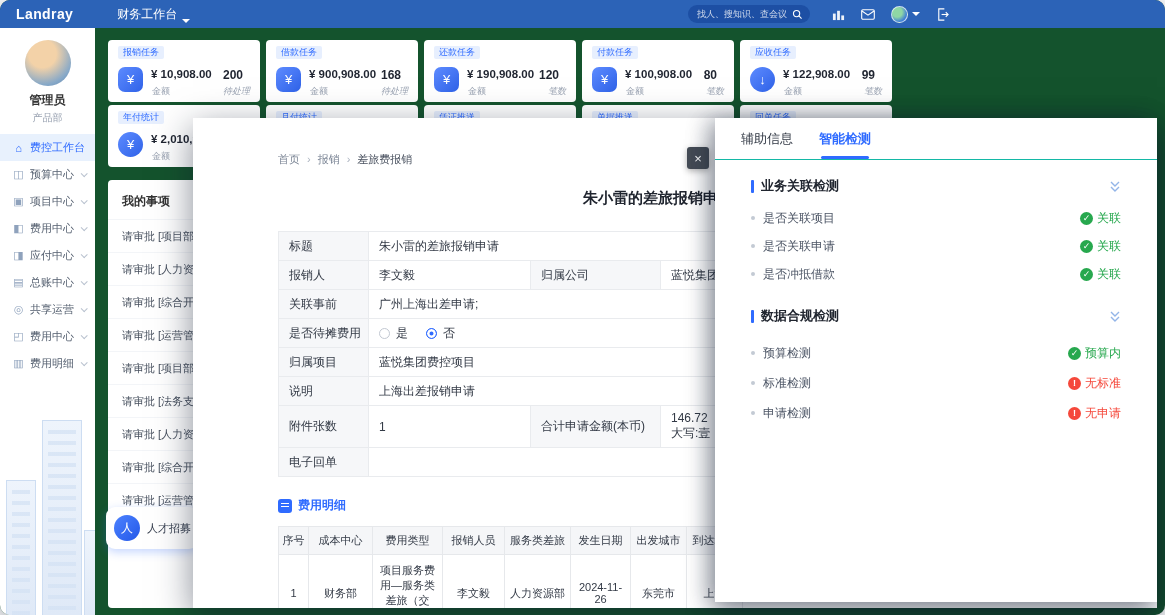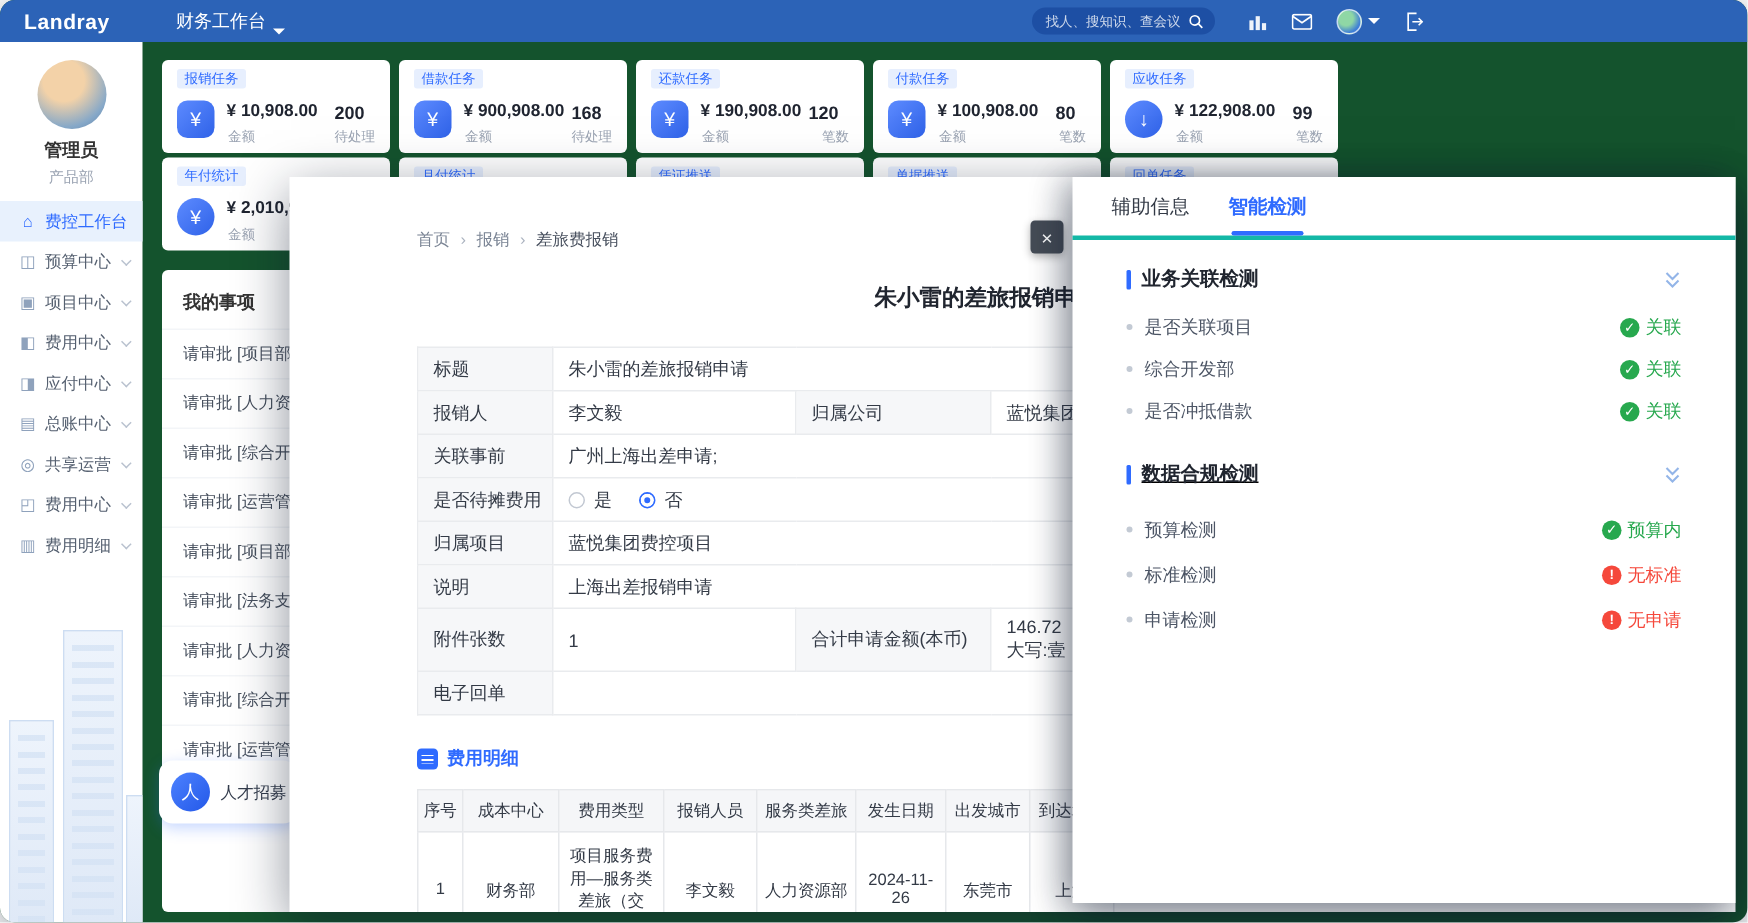--- a/index.html
+++ b/index.html
@@ -43,21 +43,21 @@
 
   
   .card{position:absolute;width:152px;height:62px;background:#fff;border-radius:4px;top:40px;cursor:pointer;}
   .card .tag{position:absolute;left:10px;top:6px;font-size:9px;color:#2f6bff;background:#e7effe;border-radius:2px;padding:1px 5px;line-height:11px;}
   .card .ico{position:absolute;left:10px;top:27px;width:25px;height:25px;border-radius:7px;
     background:linear-gradient(135deg,#5d8bff,#2f62e8);color:#fff;font-size:13px;display:flex;align-items:center;justify-content:center;}
   .card .ico.round{border-radius:50%;}
   .card .amt{position:absolute;left:43px;top:28px;font-size:11.5px;font-weight:bold;color:#1f2430;white-space:nowrap;}
   .card .amt-l{position:absolute;left:44px;top:45px;font-size:9px;color:#9aa3b2;}
   .card .cnt{position:absolute;right:17px;top:28px;font-size:12px;font-weight:bold;color:#1f2430;}
-  .card .cnt-l{position:absolute;right:10px;top:45px;font-size:9px;color:#9aa3b2;}
+  .card .cnt-l{position:absolute;right:10px;top:45px;font-size:9px;color:#9aa3b2;font-style:italic;}
   .card.r2{top:105px;}
 
   
   .todo{position:absolute;left:108px;top:180px;width:590px;height:428px;background:#fff;border-radius:4px;z-index:6;overflow:hidden;}
   .todo-title{padding:13px 14px 9px;font-size:12px;font-weight:bold;color:#333;}
   .todo-item{height:33px;line-height:33px;padding:0 14px;font-size:11px;color:#47505e;border-top:1px solid #f3f5f8;white-space:nowrap;overflow:hidden;cursor:pointer;}
   .recruit{position:absolute;left:106px;top:507px;width:92px;height:42px;background:#fff;border-radius:9px;
     box-shadow:0 3px 10px rgba(47,107,255,.28);display:flex;align-items:center;gap:7px;padding:0 8px;z-index:7;cursor:pointer;}
   .recruit .rc{width:26px;height:26px;border-radius:50%;background:linear-gradient(135deg,#4c82ff,#2458e8);
     color:#fff;font-size:12px;display:flex;align-items:center;justify-content:center;flex:none;}
@@ -88,27 +88,27 @@
   .doc-ico::before{content:"";position:absolute;left:3px;right:3px;top:4px;height:6px;
     background:repeating-linear-gradient(180deg,#fff 0 1px,transparent 1px 3px);}
   .sect-title{font-size:12px;font-weight:bold;color:#2f6bff;}
   table.detail{margin-top:12px;border-collapse:collapse;table-layout:fixed;}
   table.detail th{background:#f5f6f8;border:1px solid #e6e8eb;font-size:11px;font-weight:normal;color:#333a46;padding:6px 2px;}
   table.detail td{border:1px solid #e6e8eb;font-size:11px;color:#333a46;padding:8px 3px;text-align:center;vertical-align:middle;}
 
   
   .panel{position:absolute;left:715px;top:118px;width:442px;height:484px;background:#fff;z-index:20;
     box-shadow:-7px 0 20px rgba(15,25,45,.28),0 12px 26px rgba(15,25,45,.4);}
-  .tabs{display:flex;gap:26px;padding:0 26px;height:42px;align-items:stretch;border-bottom:3px solid #14b8a6;}
+  .tabs{display:flex;gap:26px;padding:0 26px;height:42px;align-items:stretch;border-bottom:1px solid #14b8a6;}
   .tab{font-size:13px;color:#333a46;display:flex;align-items:center;position:relative;cursor:pointer;}
   .tab.active{color:#2f6bff;font-weight:bold;}
   .tab.active::after{content:"";position:absolute;left:2px;right:2px;bottom:0;height:3px;background:#2f6bff;border-radius:2px;}
   .sec{padding:0 36px;}
   .sec-h{display:flex;align-items:center;margin-top:17px;margin-bottom:9px;}
-  .sec2 .sec-h{margin-top:19px;margin-bottom:13px;text-decoration:underline;}
+  .sec2 .sec-h{margin-top:19px;margin-bottom:13px;}
   .sec-bar{width:3px;height:13px;background:#2f6bff;border-radius:1px;margin-right:7px;}
   .sec-t{font-size:13px;font-weight:bold;color:#20252f;flex:1;}
   .collapse{cursor:pointer;display:flex;}
   .p-item{display:flex;align-items:center;height:28px;font-size:12px;color:#4c5565;}
   .sec2 .p-item{height:30px;}
   .p-item::before{content:"";width:4px;height:4px;border-radius:50%;background:#c3cad4;margin-right:8px;flex:none;}
   .p-item .pl{flex:1;}
   .badge{display:flex;align-items:center;gap:4px;font-size:12px;}
   .badge .bi{width:13px;height:13px;border-radius:50%;color:#fff;font-size:9px;line-height:13px;text-align:center;flex:none;}
   .badge.ok{color:#27a84e;}  .badge.ok .bi{background:#27a84e;}
@@ -425,21 +425,21 @@
         </span>
       </div>
       <div class="p-item">
         <span class="pl">是否关联项目</span>
         <span class="badge ok">
           <span class="bi">✓</span>
           <span>关联</span>
         </span>
       </div>
       <div class="p-item">
-        <span class="pl">综合开发部</span>
+        <span class="pl">是否关联申请</span>
         <span class="badge ok">
           <span class="bi">✓</span>
           <span>关联</span>
         </span>
       </div>
       <div class="p-item">
         <span class="pl">是否冲抵借款</span>
         <span class="badge ok">
           <span class="bi">✓</span>
           <span>关联</span>

